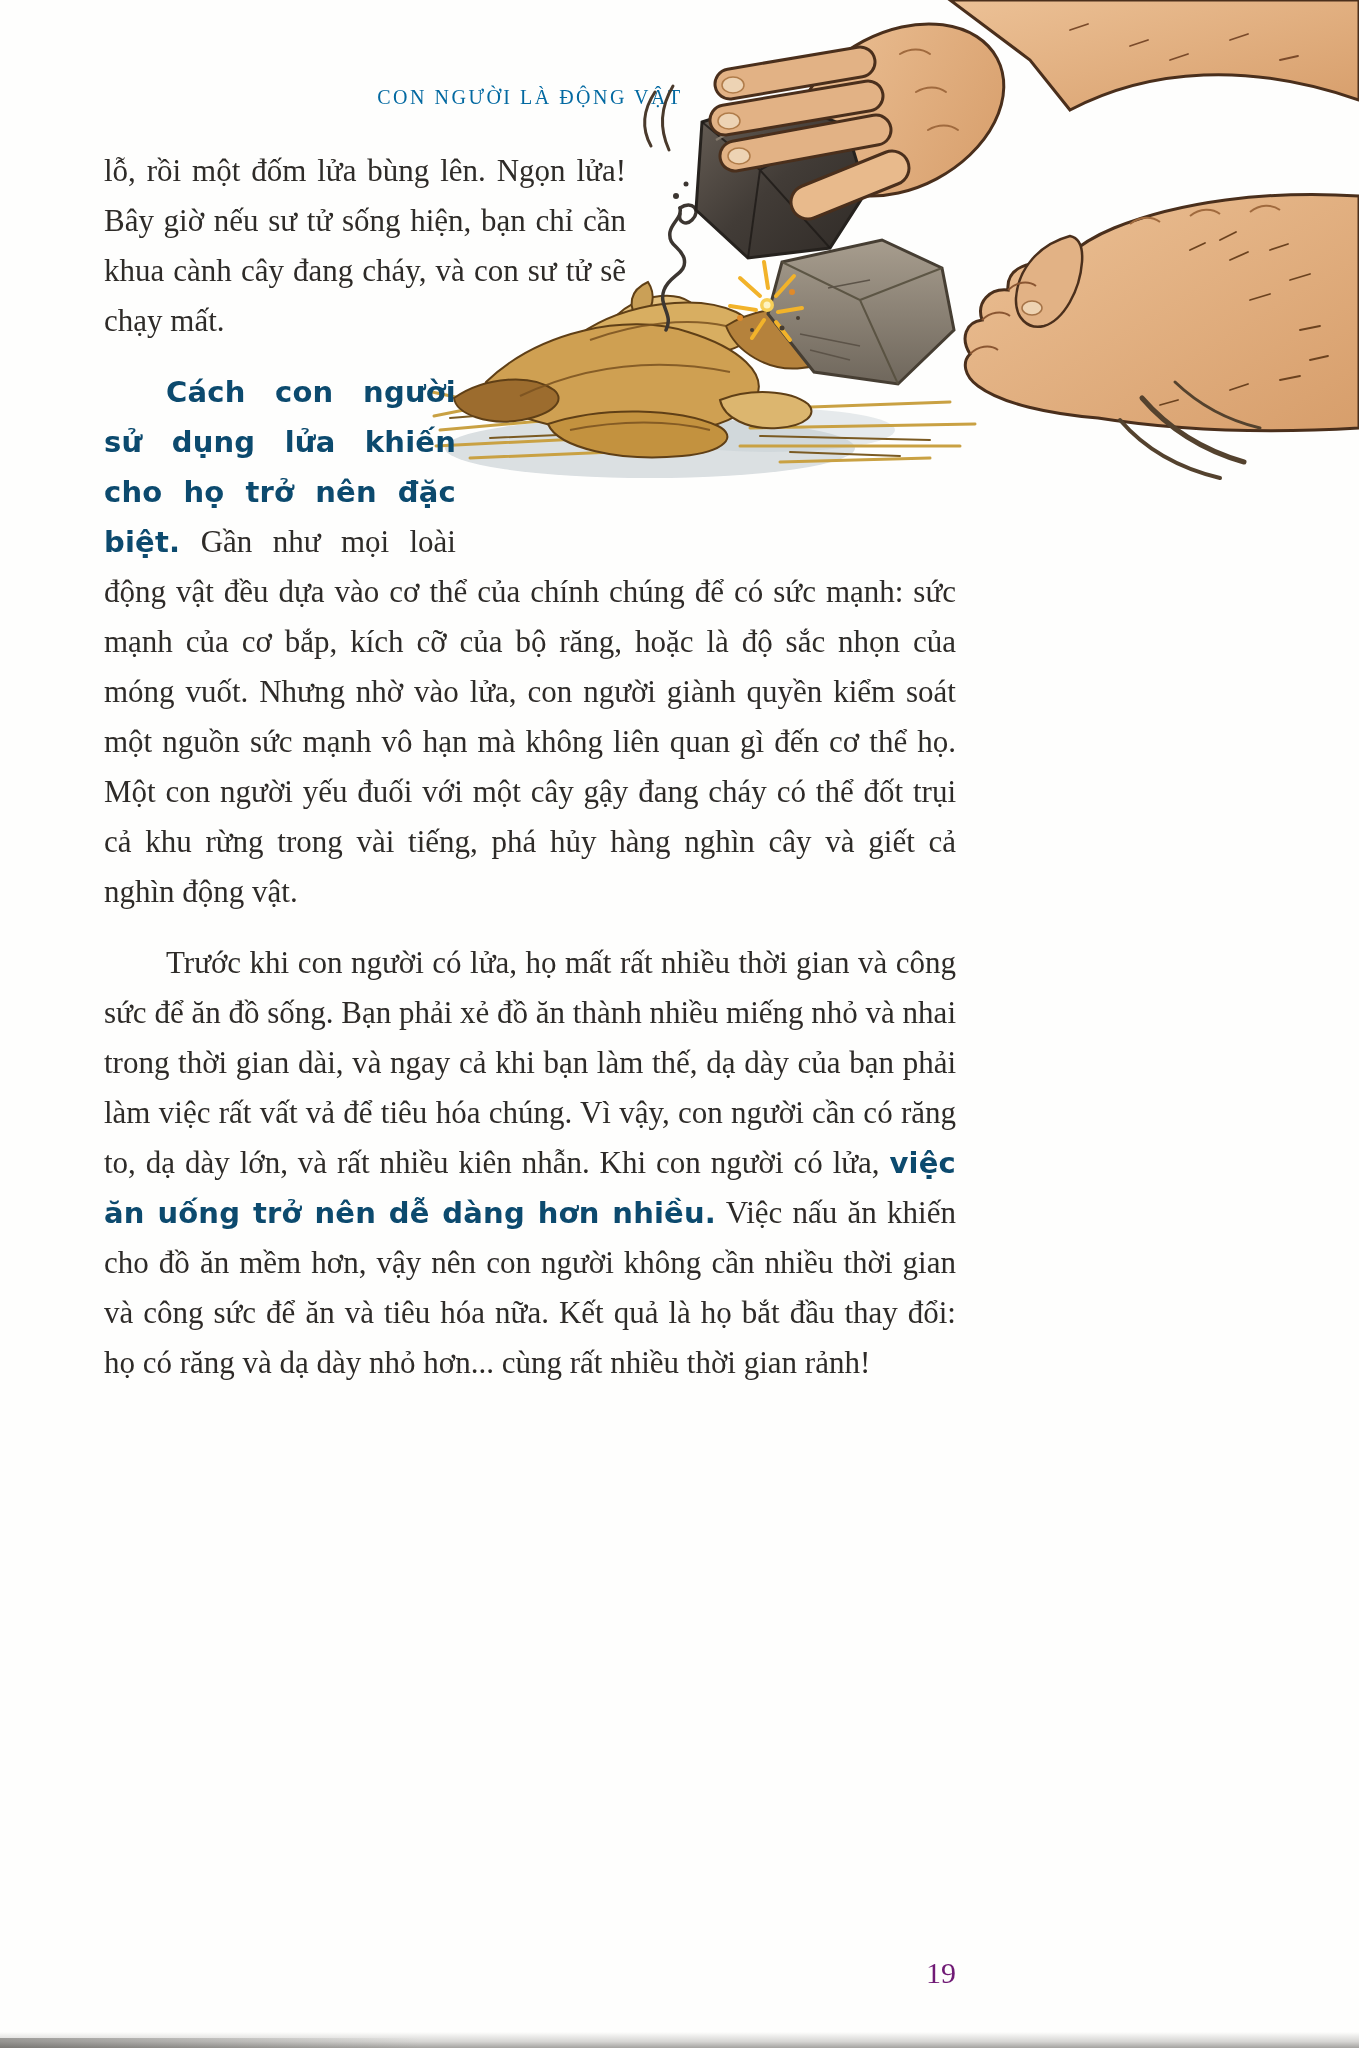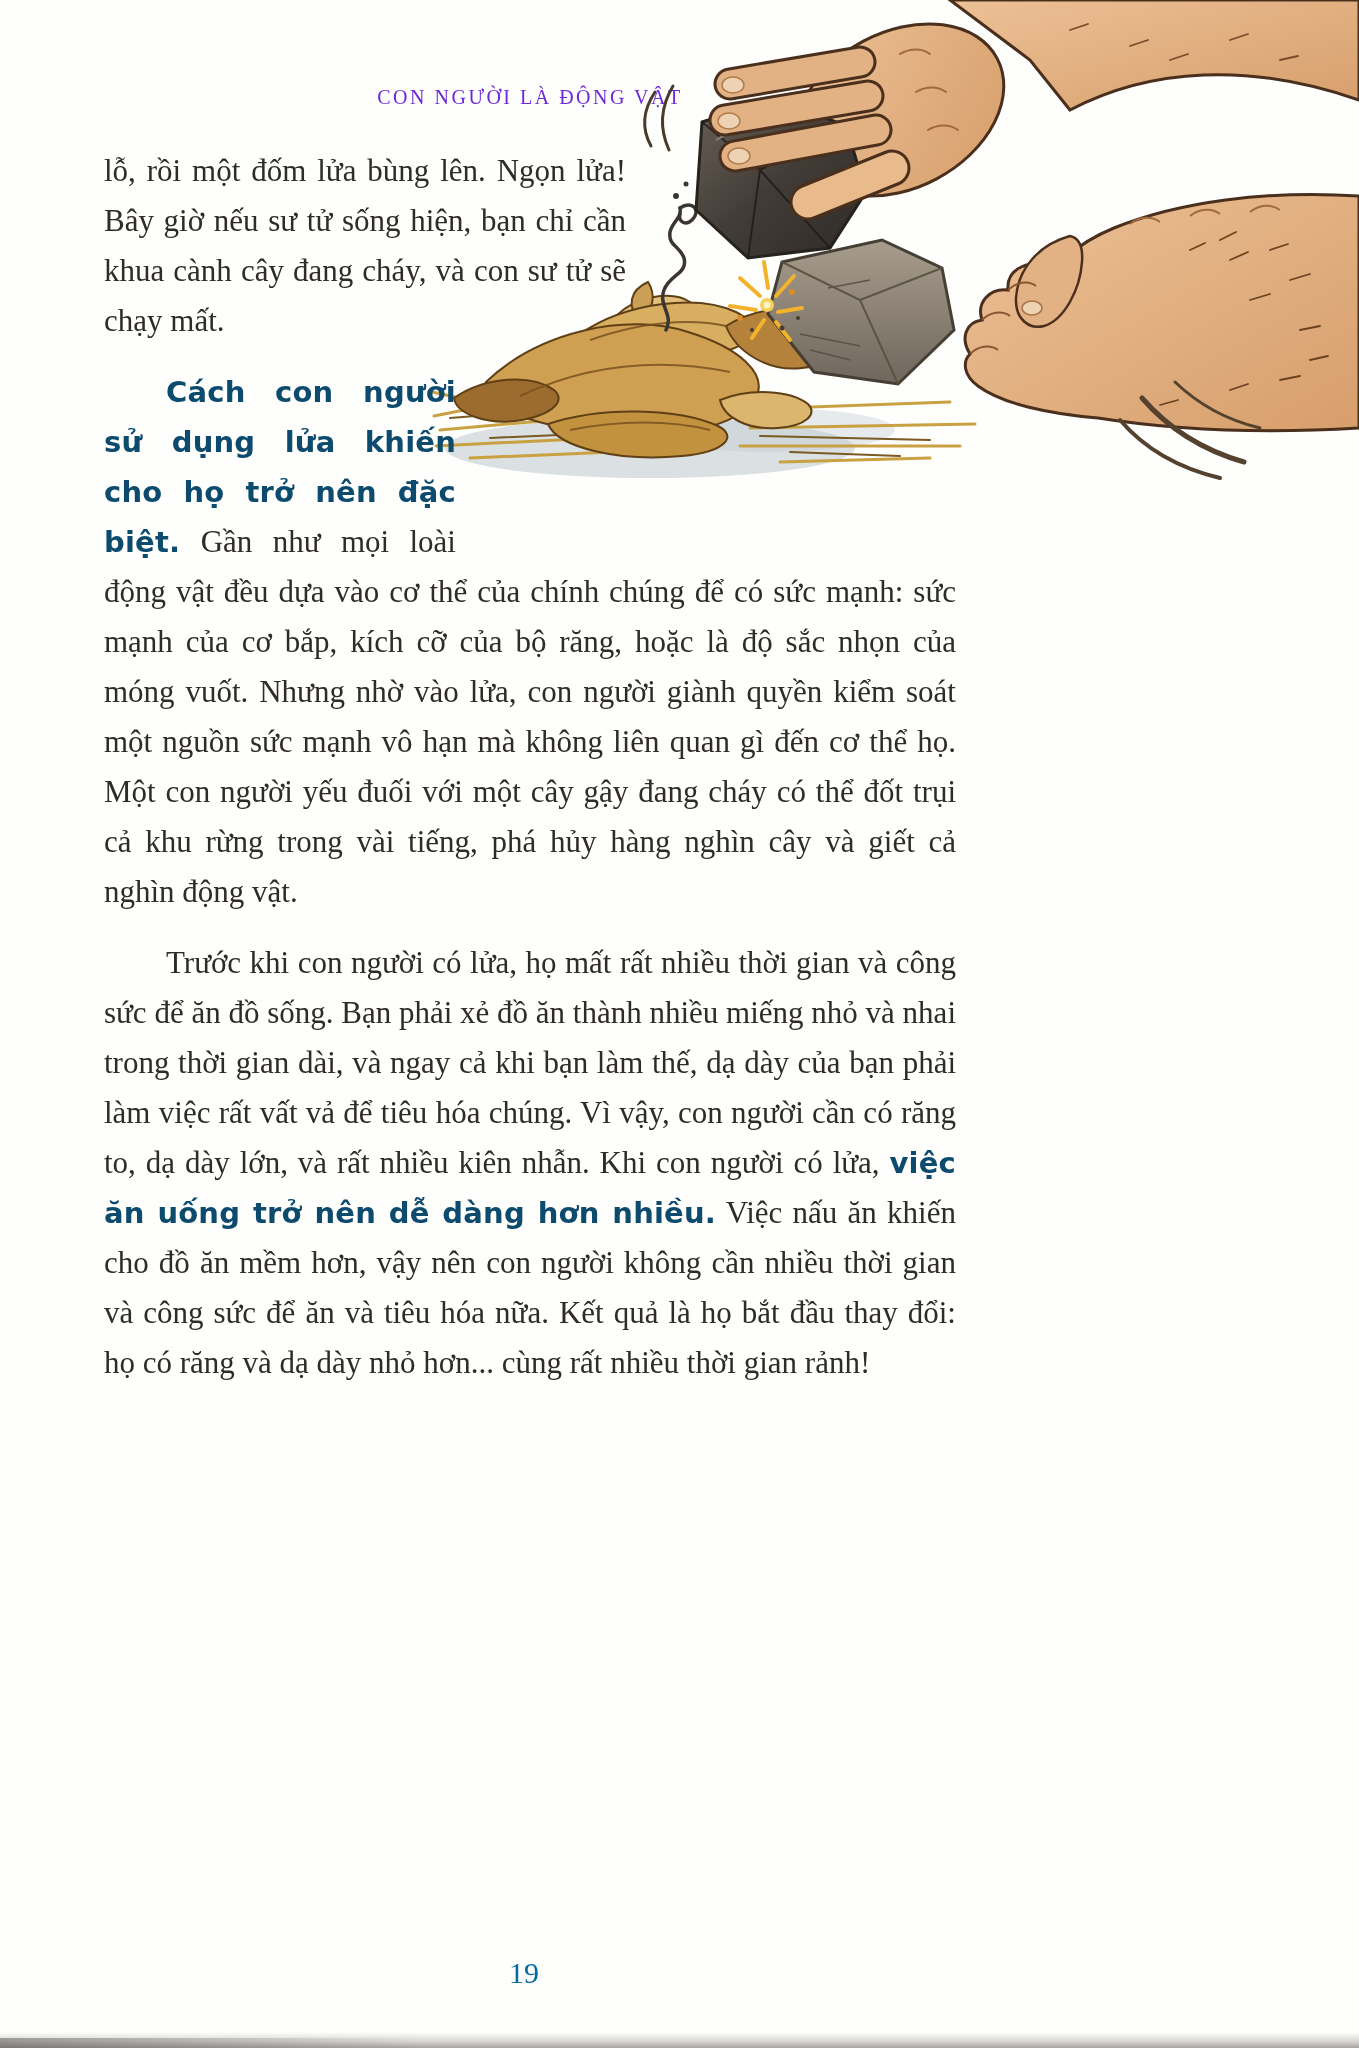--- a/index.html
+++ b/index.html
@@ -4,21 +4,21 @@
 <style>
   * { margin:0; padding:0; box-sizing:border-box; }
   html,body { width:1359px; height:2048px; }
   body { font-family:"Liberation Serif", serif; background:#ffffff; }
 
   .page { position:relative; width:1359px; height:2048px; background:#fefefdff; background:#fefefd; overflow:hidden; }
 
   .running-header {
     position:absolute; top:86px; left:104px; width:852px;
     text-align:center; font-size:20px; letter-spacing:2.5px;
-    color:#6d28d9; font-family:"Liberation Serif", serif;
+    color:#0369a1; font-family:"Liberation Serif", serif;
   }
 
   .illustration { position:absolute; top:0; left:430px; width:929px; height:500px; }
 
   .text-column {
     position:absolute; top:146px; left:104px; width:852px;
     font-size:31px; line-height:50px; color:#2e2b28; text-align:justify;
   }
   .float-step { float:right; clear:right; }
   .s1 { width:330px; height:200px; }
@@ -26,22 +26,22 @@
 
   .para { margin:0 0 21px 0; }
   .para.indent { text-indent:62px; }
 
   .hand {
     font-family:"DejaVu Sans", sans-serif; font-weight:700;
     font-size:29px; color:#0c4a6e; letter-spacing:0.2px;
   }
 
   .page-number {
-    position:absolute; top:1956px; left:98px; width:852px;
-    text-align:center; font-size:30px; color:#0369a1;
+    position:absolute; top:1956px; left:104px; width:852px;
+    text-align:right; font-size:30px; color:#701a75;
   }
 
   .bottom-edge {
     position:absolute; left:0; bottom:0; width:100%; height:16px;
     background:linear-gradient(to bottom, rgba(0,0,0,0) 0%, rgba(120,118,112,0.30) 60%, rgba(90,88,84,0.55) 100%);
   }
   .bottom-edge-left {
     position:absolute; left:0; bottom:0; width:420px; height:10px;
     background:linear-gradient(to right, rgba(70,68,64,0.45), rgba(70,68,64,0));
   }

